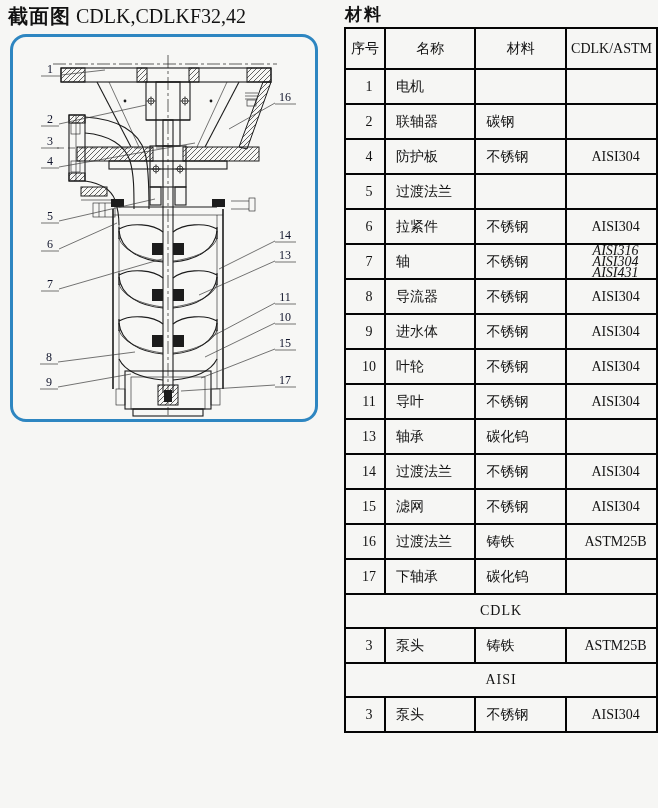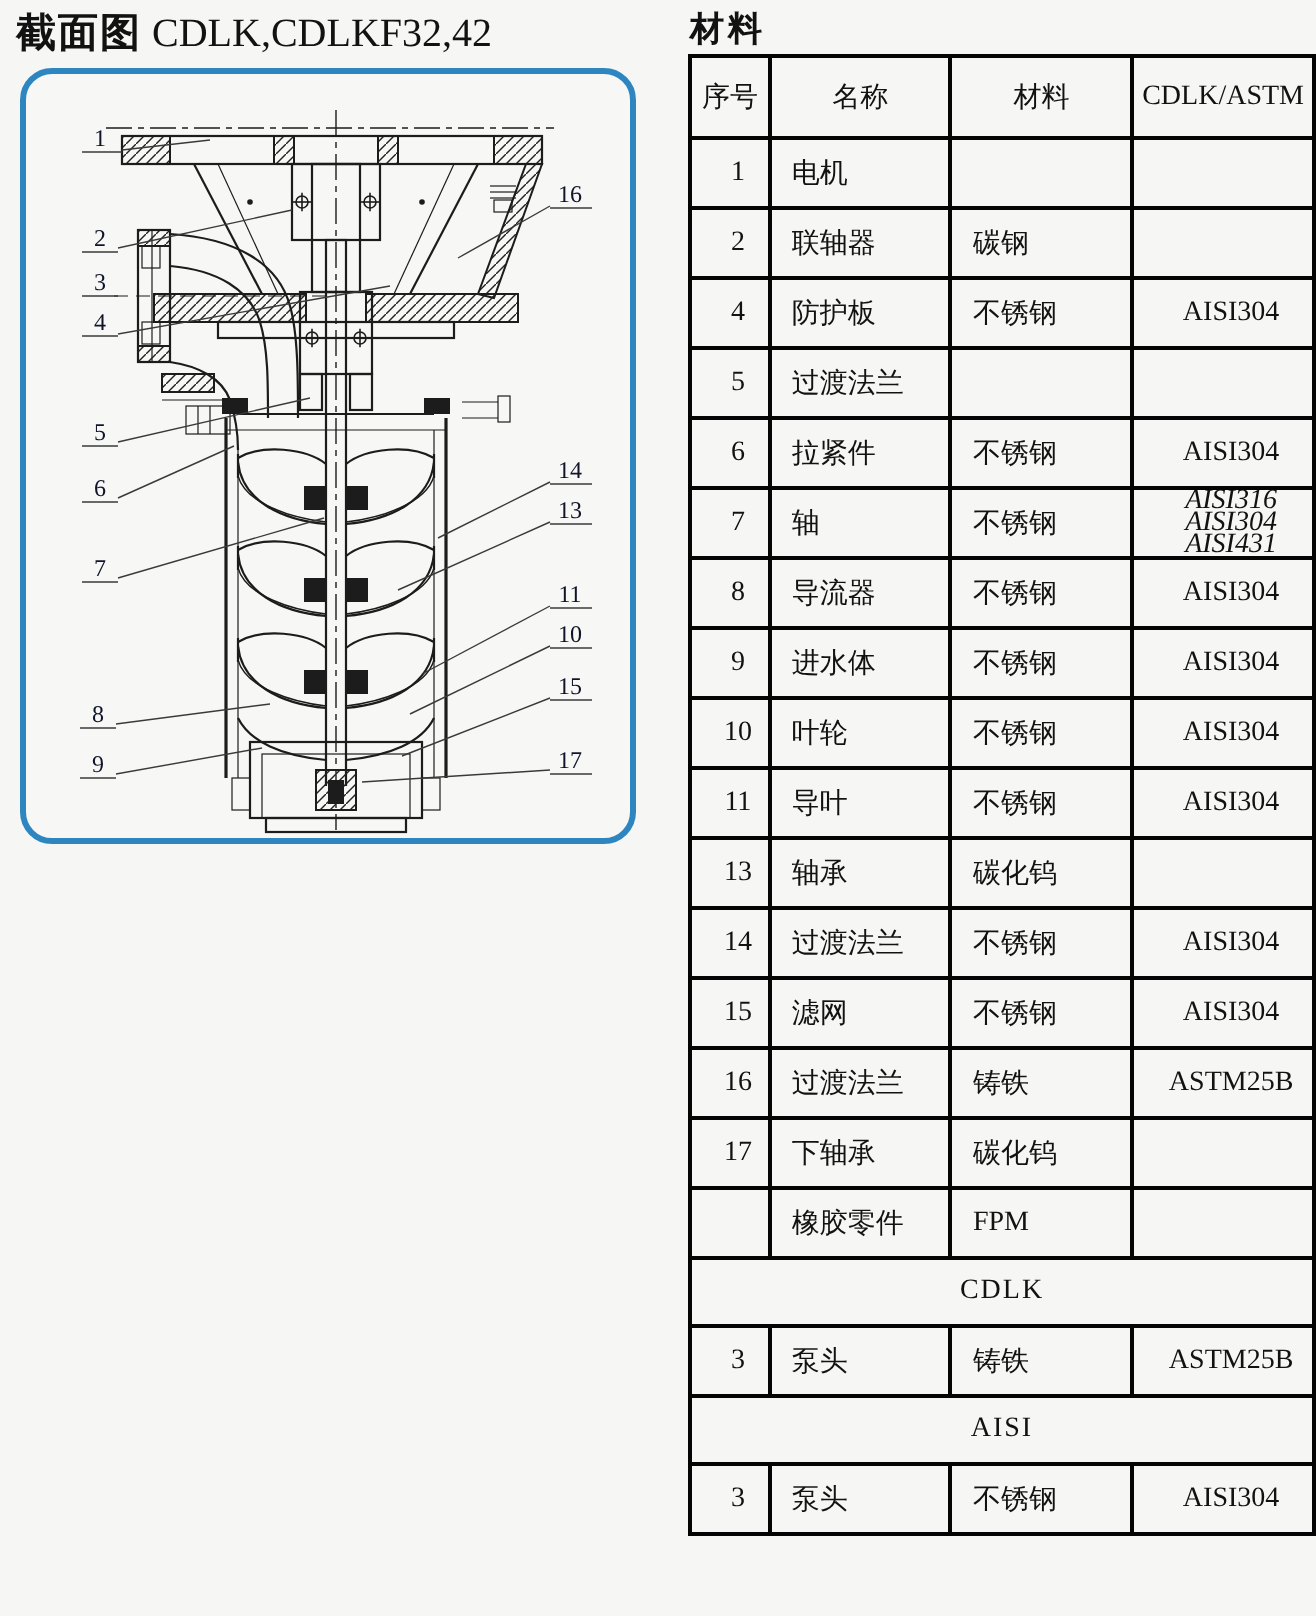--- a/index.html
+++ b/index.html
@@ -374,26 +374,20 @@
         <td>过渡法兰</td>
         <td>铸铁</td>
         <td class="c-aisi">ASTM25B</td>
       </tr>
   <tr class="row">
         <td class="c-no">17</td>
         <td>下轴承</td>
         <td>碳化钨</td>
         <td class="c-aisi"></td>
       </tr>
-  <tr class="row">
-        <td class="c-no"></td>
-        <td>橡胶零件</td>
-        <td>FPM</td>
-        <td class="c-aisi"></td>
-      </tr>
   <tr class="grp">
         <td colspan="4">CDLK</td>
       </tr>
   <tr class="row">
         <td class="c-no">3</td>
         <td>泵头</td>
         <td>铸铁</td>
         <td class="c-aisi">ASTM25B</td>
       </tr>
   <tr class="grp">

